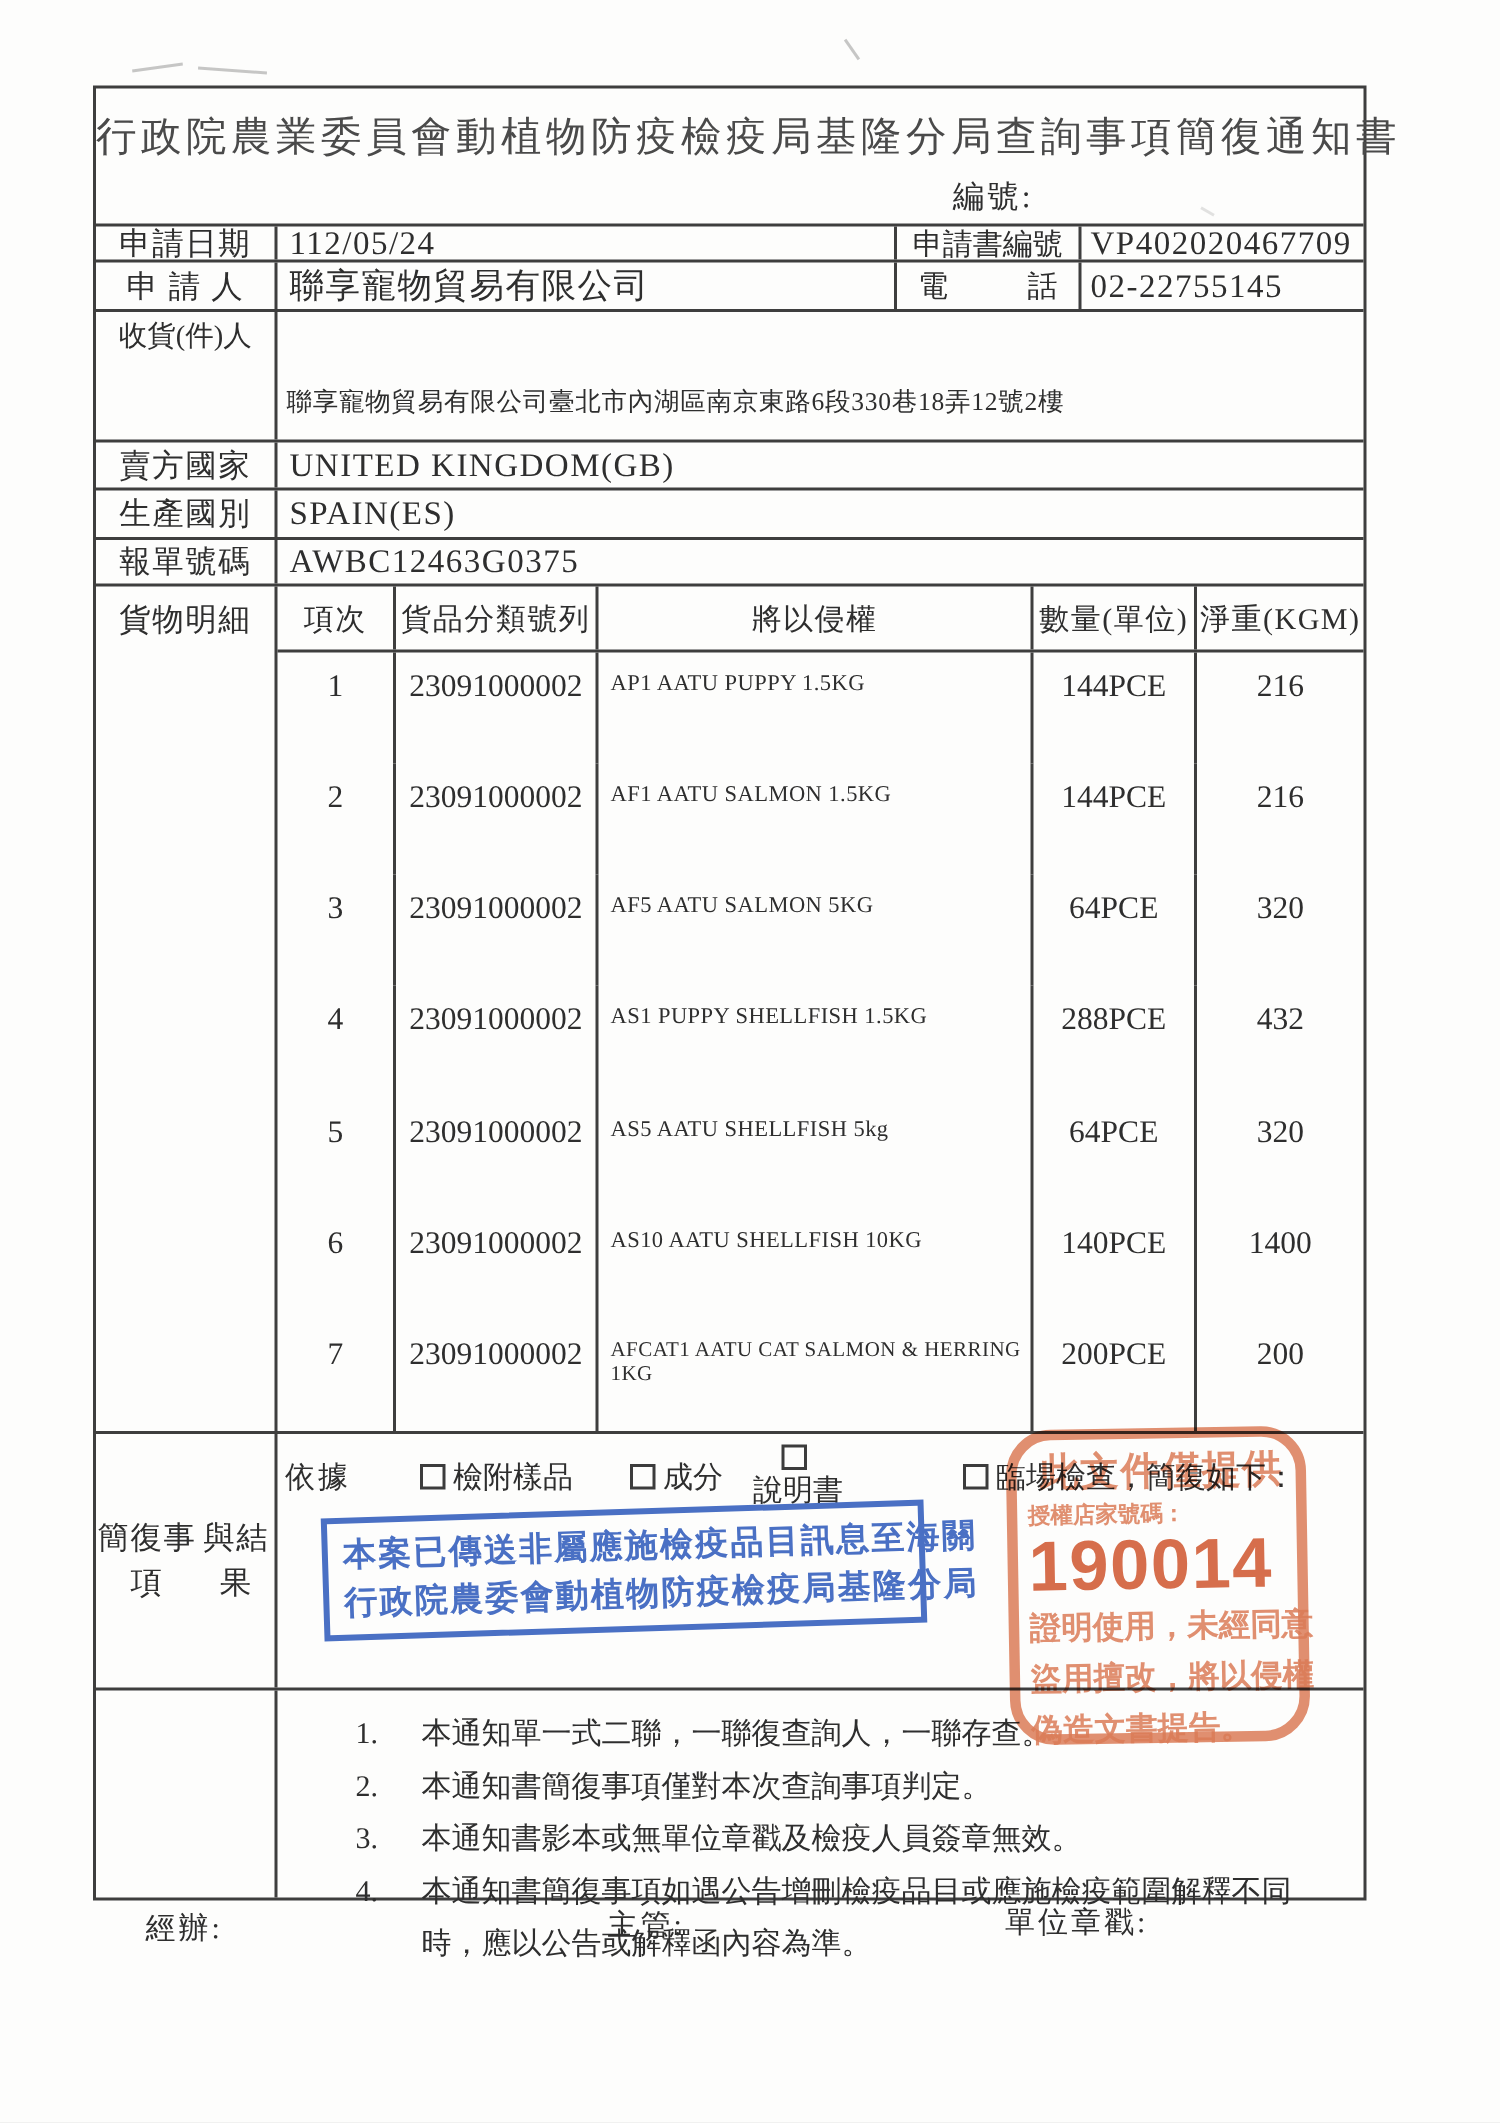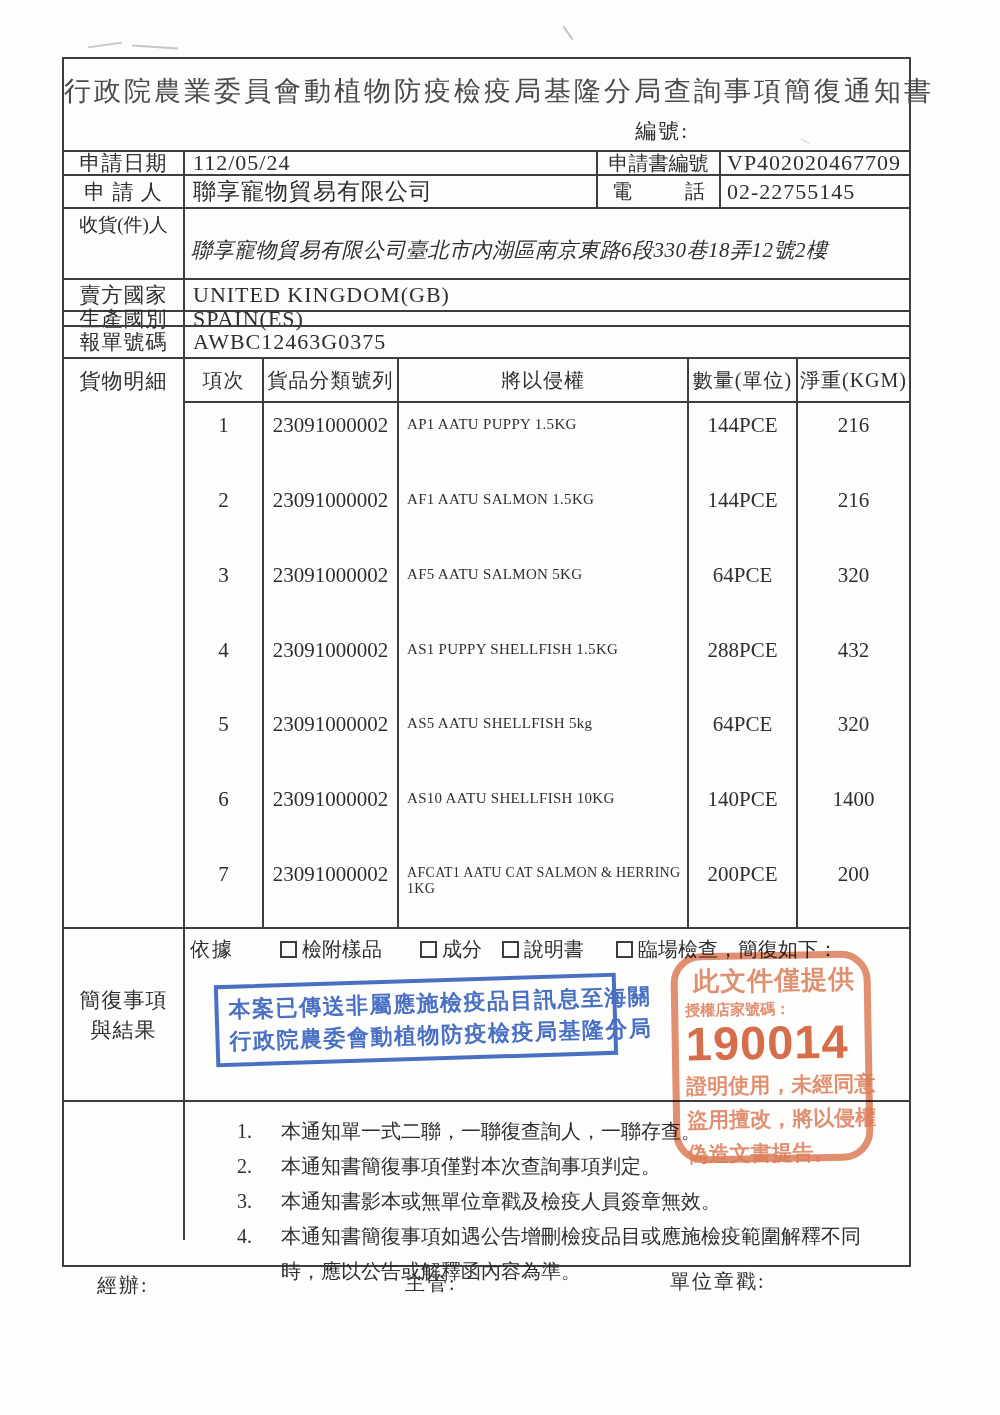--- a/index.html
+++ b/index.html
@@ -51,26 +51,26 @@
   
   .row-date{height:24px;}
   .row-applicant{height:33px;}
   .pair-val{flex:1;display:flex;align-items:center;padding-left:8px;border-right:2px solid var(--line);}
   .pair-label2{width:123px;flex:none;border-right:2px solid var(--line);
     display:flex;align-items:center;justify-content:center;font-size:20px;}
   .pair-label2.spread{justify-content:space-between;padding:0 14px;}
   .pair-val2{width:188px;flex:none;display:flex;align-items:center;padding-left:6px;}
 
   
-  .row-consignee{height:71px;}
+  .row-consignee{height:88px;}
   .row-consignee .cell-label{align-items:flex-start;padding-top:3px;}
-  .consignee-val{flex:1;display:flex;align-items:flex-end;padding:4px 6px 14px 6px;font-size:21px;letter-spacing:.5px;font-style:italic;}
+  .consignee-val{flex:1;display:flex;align-items:flex-end;padding:4px 6px 14px 6px;font-size:17px;letter-spacing:.5px;}
 
   .row-seller,.row-origin,.row-decl{height:32px;}
-  .row-origin{height:15px;}
+  .row-origin{height:33px;}
   .wide-val{flex:1;display:flex;align-items:center;padding-left:8px;}
 
   
   .row-goods{height:570px;}
   .row-goods .cell-label{align-items:flex-start;padding-top:8px;}
   .goods-body{flex:1;display:flex;flex-direction:column;}
   .goods-header{height:44px;flex:none;display:flex;border-bottom:2px solid var(--line);font-size:20px;}
   .gh{display:flex;align-items:center;justify-content:center;border-right:2px solid var(--line);letter-spacing:1px;}
   .gh:last-child,.gc:last-child{border-right:none;}
   .col-seq{width:79px;flex:none;}
@@ -79,26 +79,26 @@
   .col-qty{width:109px;flex:none;}
   .col-wt{flex:1;}
   .goods-rows{flex:1;display:flex;flex-direction:column;}
   .g-row{flex:1;display:flex;}
   .gc{display:flex;justify-content:center;align-items:flex-start;border-right:2px solid var(--line);
       padding-top:10px;font-size:21px;font-family:"Liberation Serif",serif;}
   .gc.name{justify-content:flex-start;padding-left:8px;padding-top:13px;font-size:15px;letter-spacing:.3px;}
 
   
   .row-reply{height:173px;}
-  .reply-label{flex-direction:column;justify-content:center;line-height:30px;}
+  .reply-label{flex-direction:row;justify-content:center;line-height:30px;}
   .reply-body{flex:1;position:relative;padding:7px 0 0 5px;font-size:20px;}
   .basis-line{display:flex;align-items:center;white-space:nowrap;}
   .basis-word{margin-right:46px;letter-spacing:2px;}
   .ckitem{display:flex;align-items:center;}
-  .ck1{margin-right:38px;} .ck2{margin-right:20px;} .ck3{margin-right:32px;}
+  .ck1{margin-right:38px;} .ck2{margin-right:20px;} .ck3{margin-right:80px;flex-direction:column;}
   .ckbox{width:17px;height:17px;border:2px solid #3c3c3c;margin-right:5px;flex:none;}
   .blue-stamp{
     position:absolute;left:30px;top:50px;width:402px;
     border:4px solid var(--blue);color:var(--blue);
     padding:5px 10px;font-size:22px;line-height:32px;letter-spacing:1.5px;
     transform:rotate(-1.8deg);white-space:nowrap;font-weight:600;
   }
 
   
   .row-notes{height:140px;}

